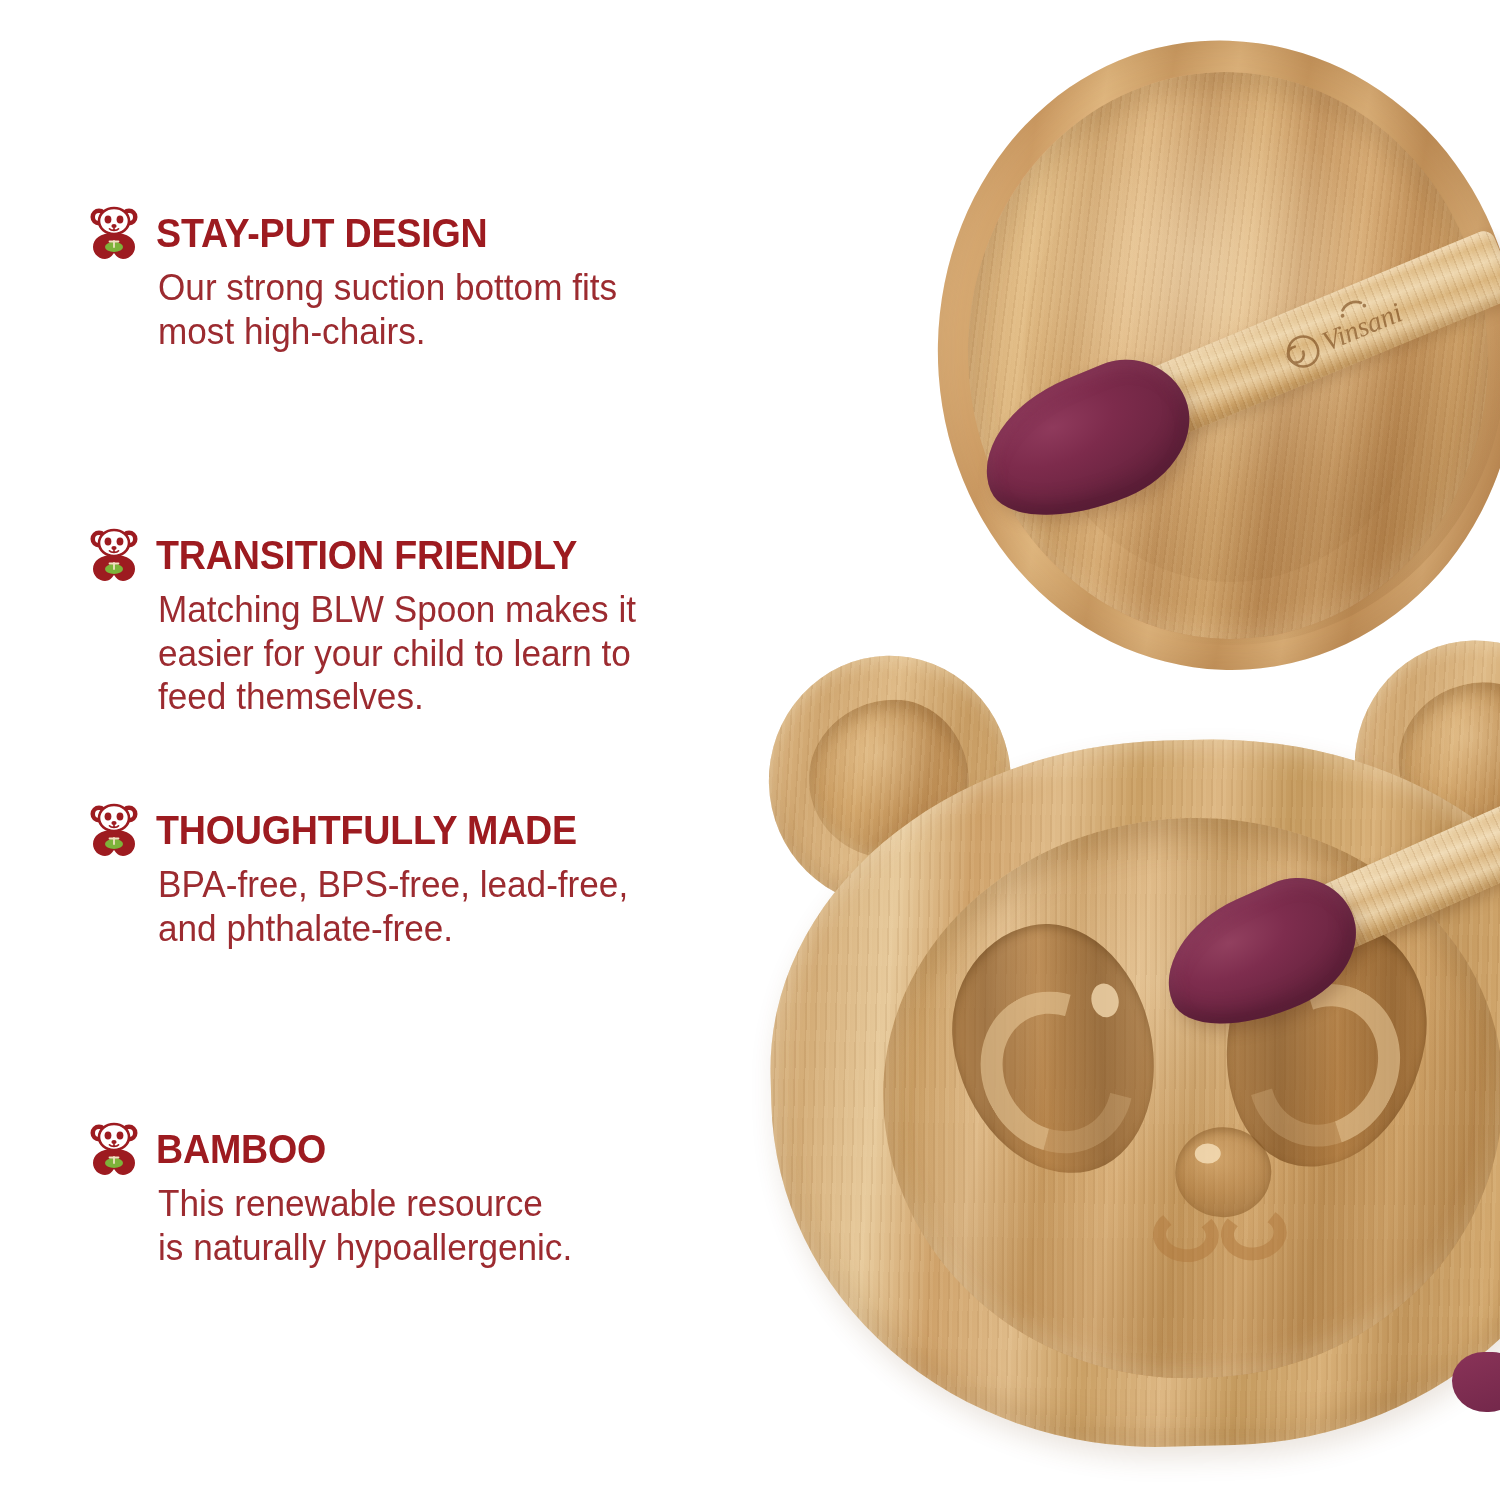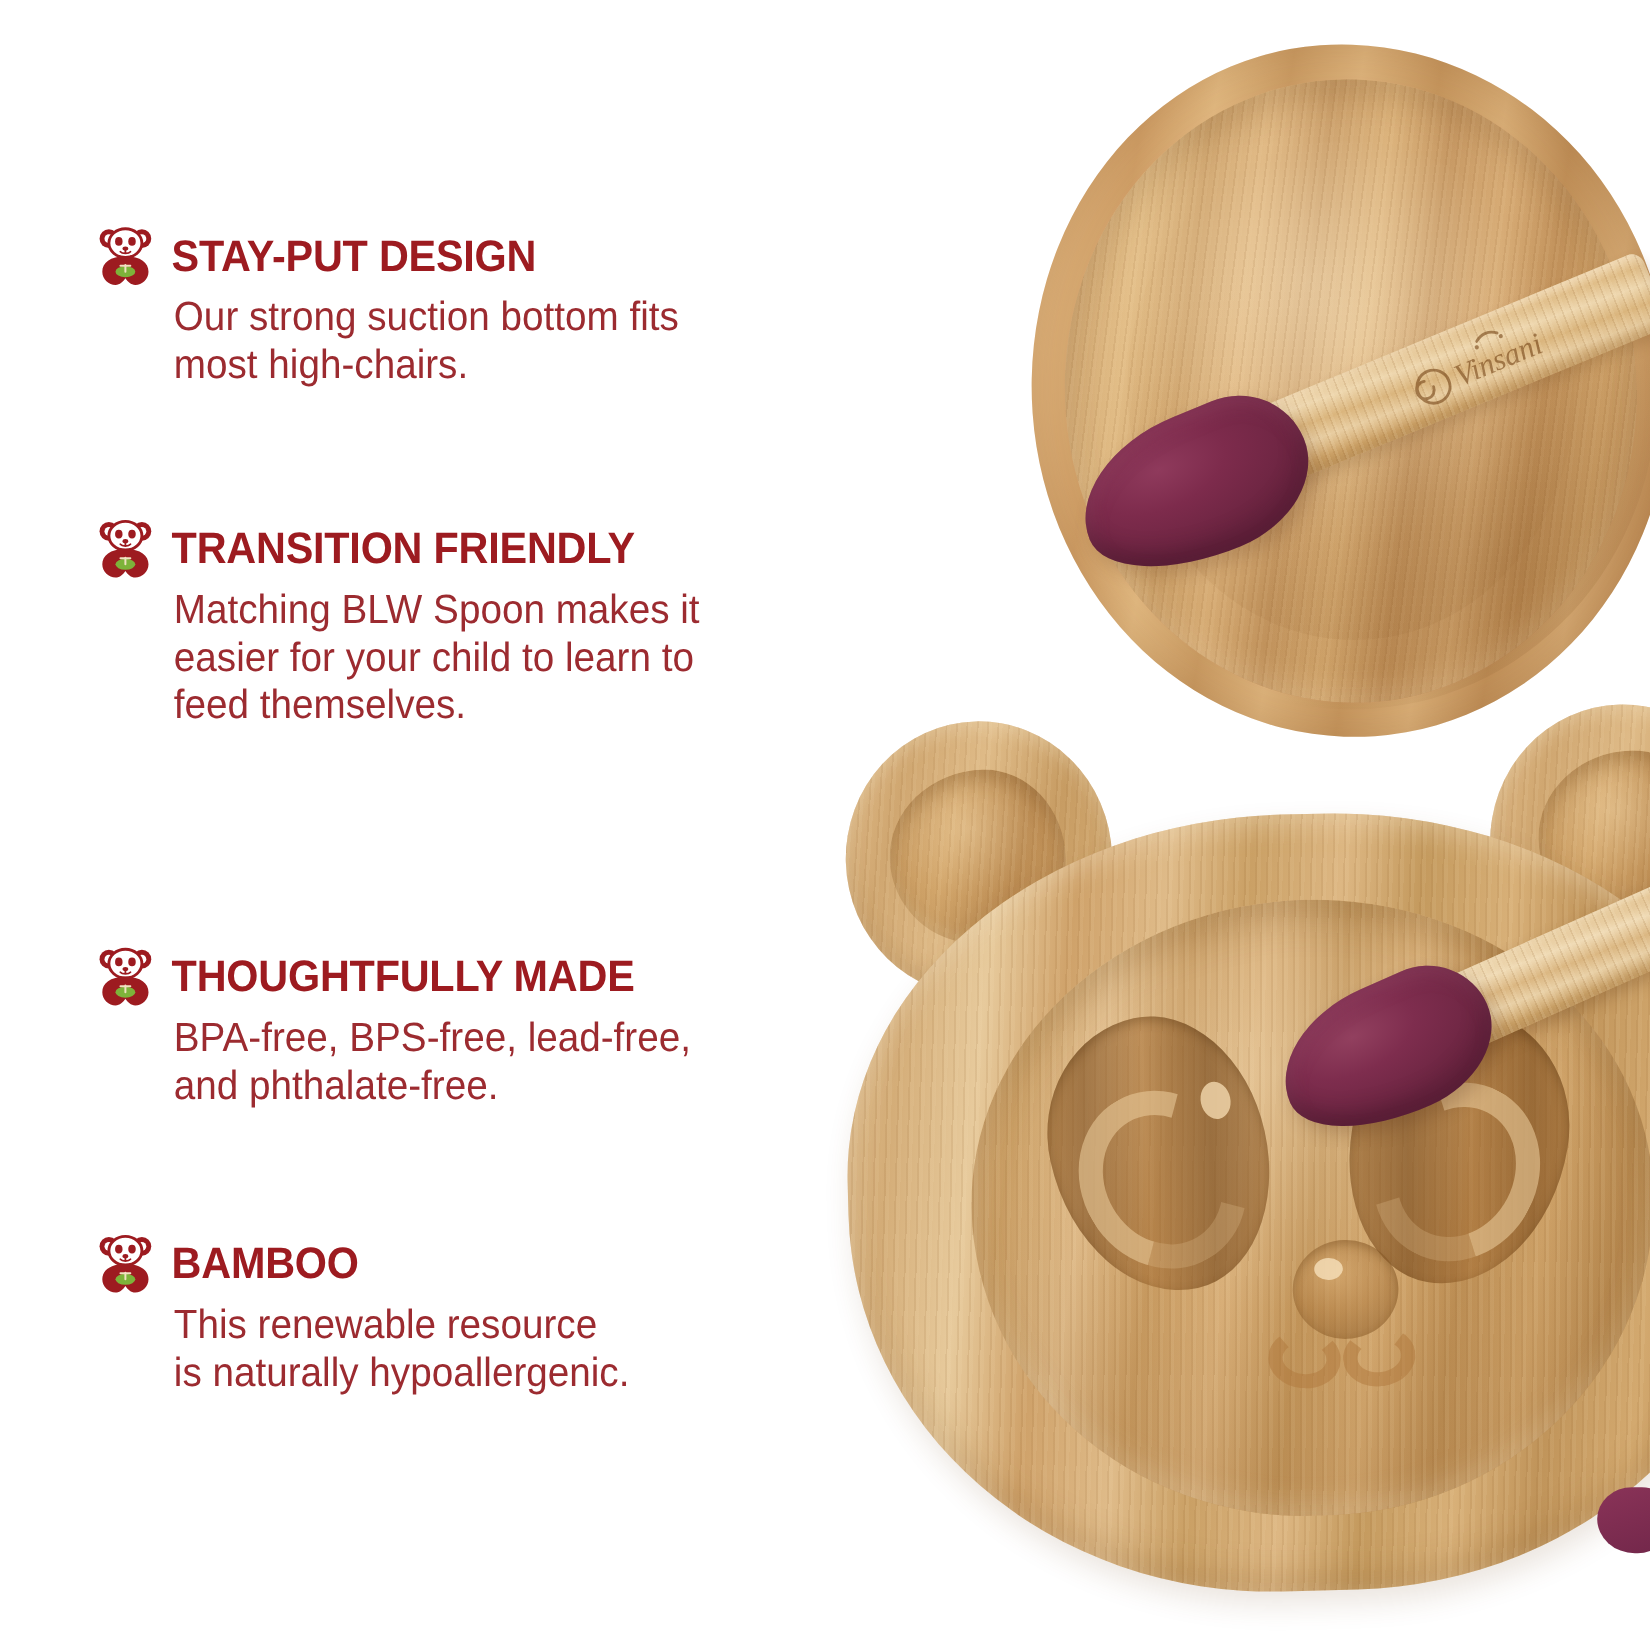--- a/index.html
+++ b/index.html
@@ -25,22 +25,22 @@
     z-index:40;
     padding-left:20px;
   }
 
   .feature {
     position:absolute;
     left:88px;
     width:690px;
   }
   .feature.f1 { top:206px; }
-  .feature.f2 { top:472px; }
-  .feature.f3 { top:861px; }
+  .feature.f2 { top:528px; }
+  .feature.f3 { top:803px; }
   .feature.f4 { top:1122px; }
 
   .feature-head {
     display:flex;
     align-items:center;
     gap:16px;
     margin-bottom:2px;
   }
 
   .panda-icon {

